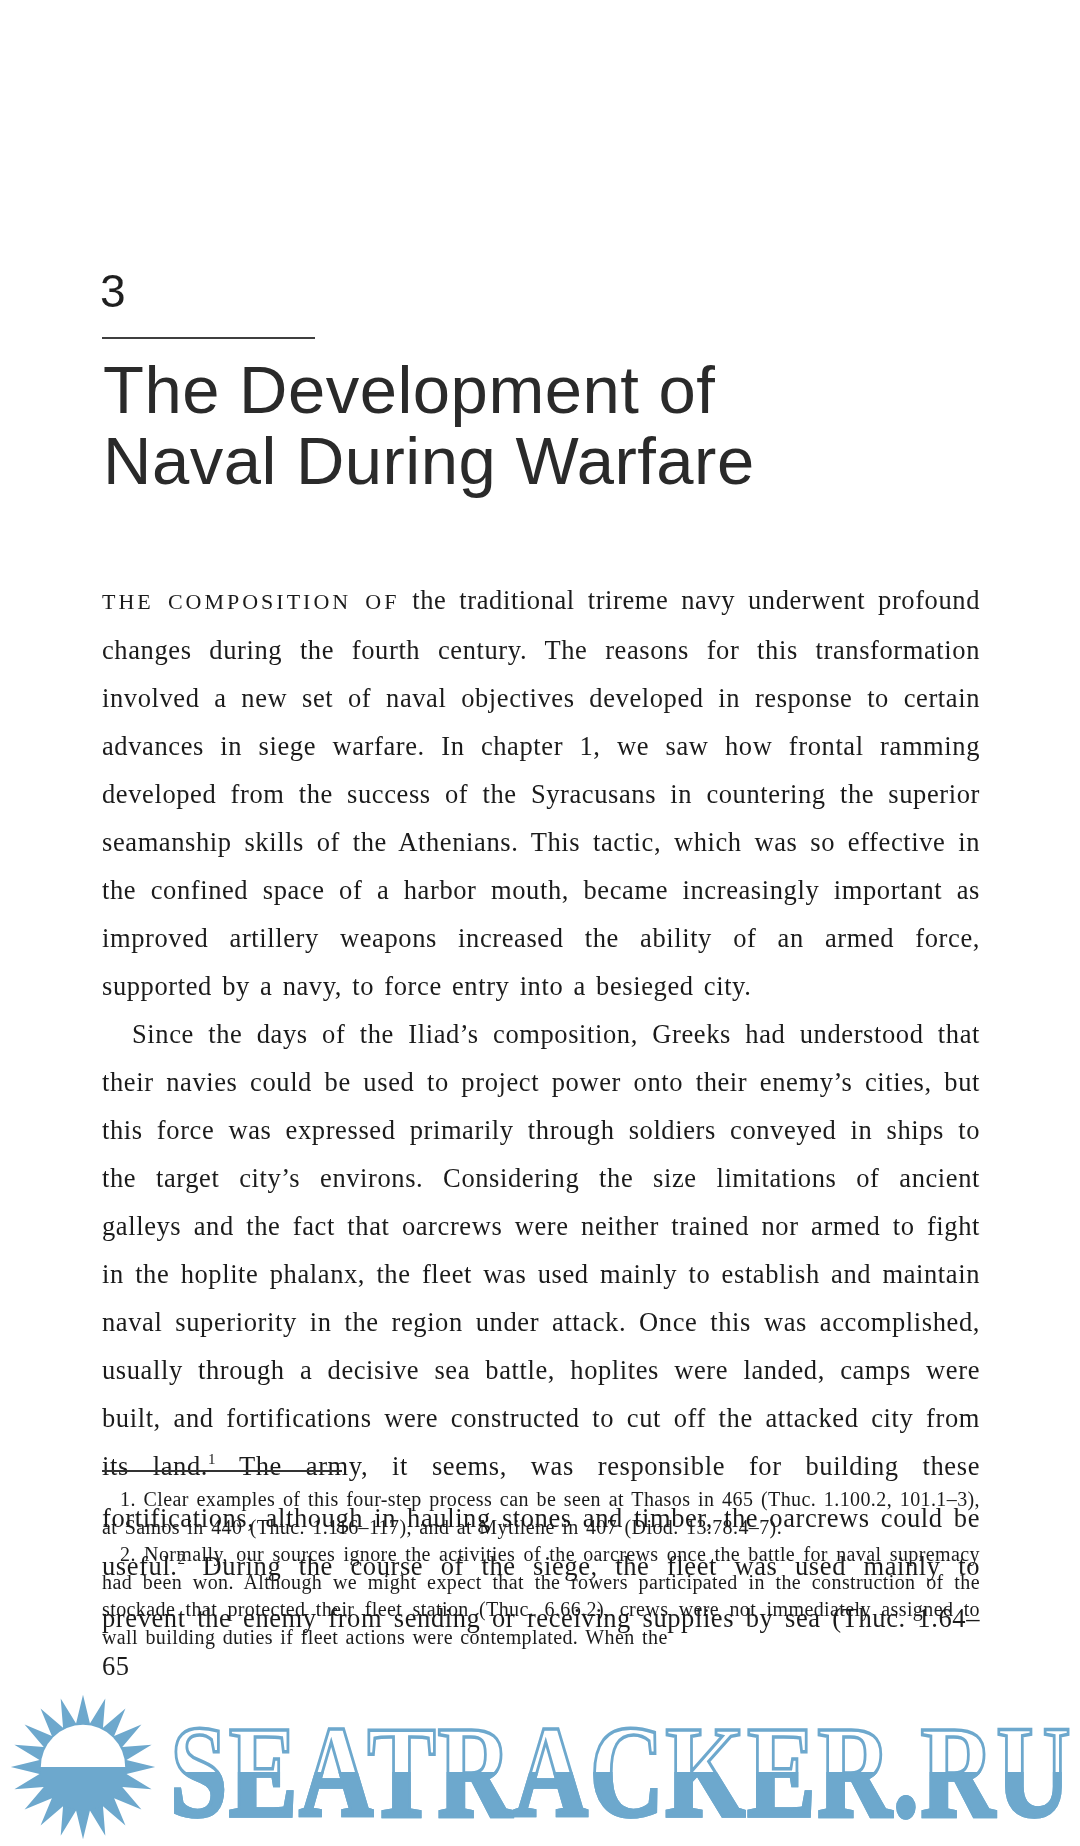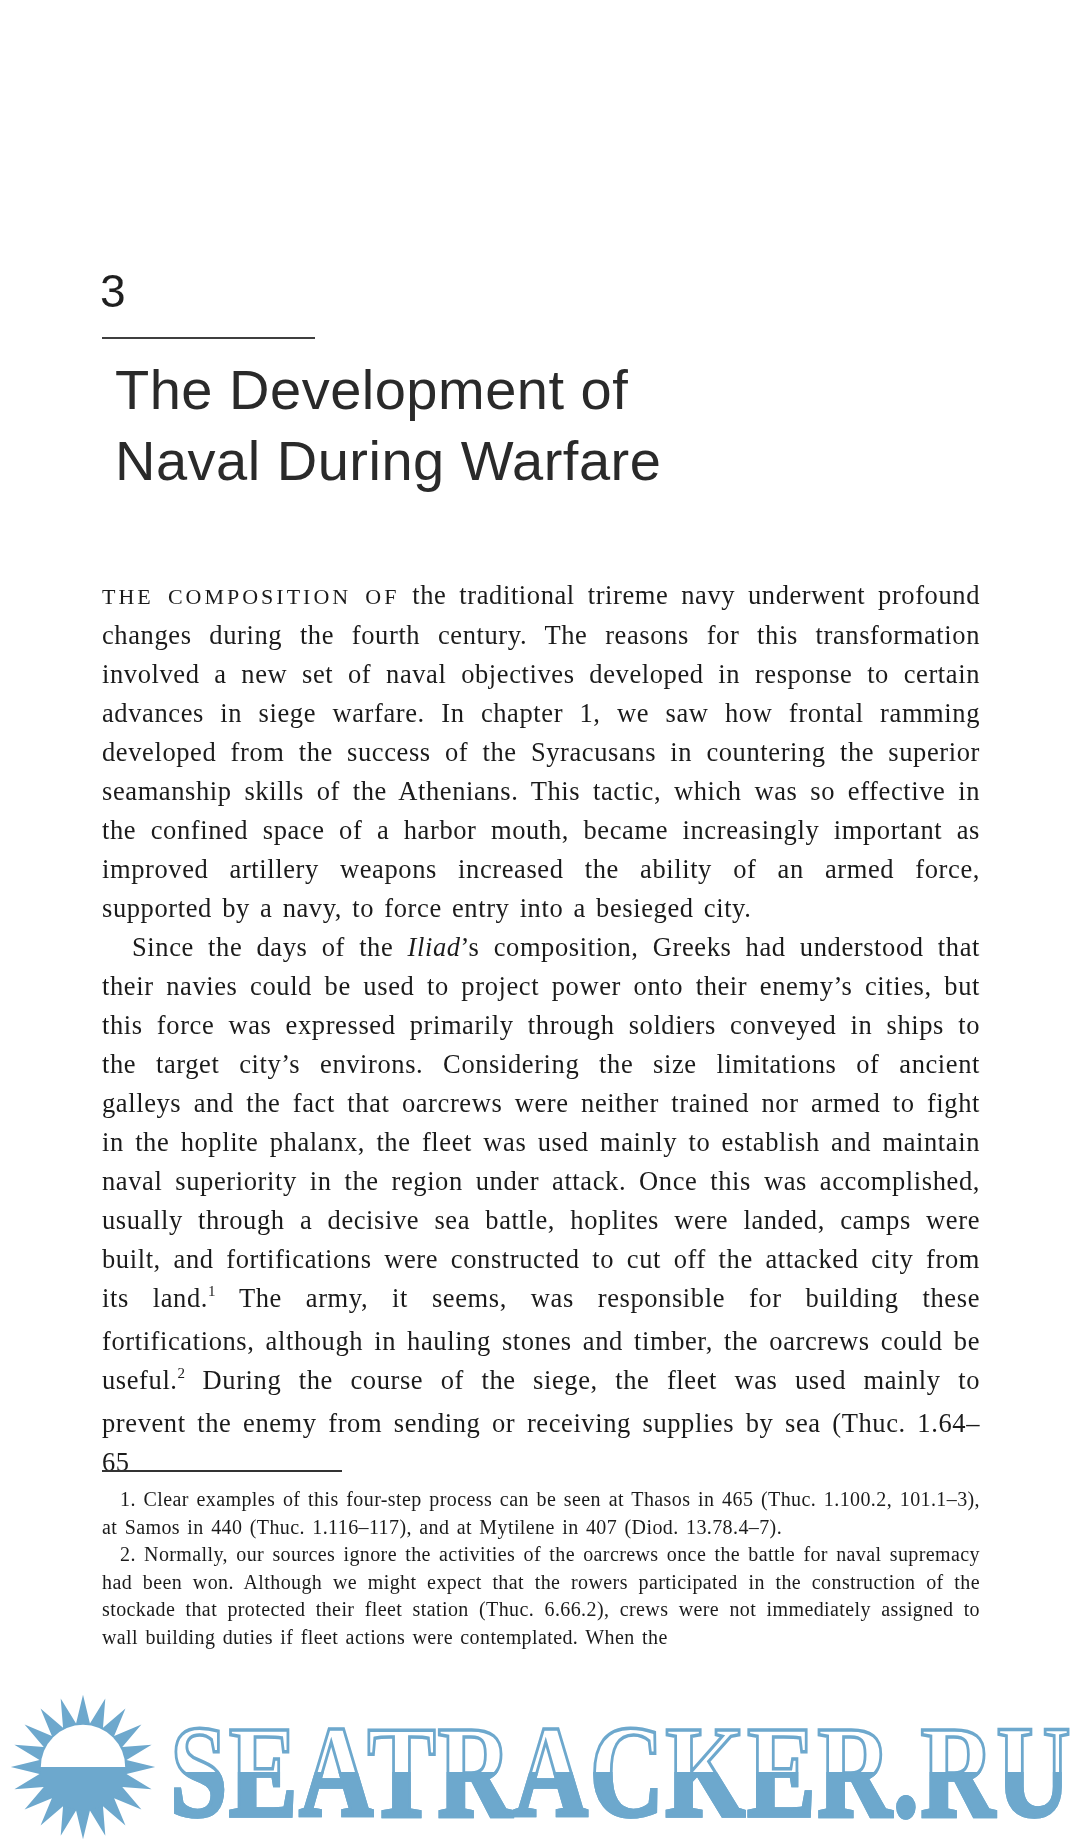--- a/index.html
+++ b/index.html
@@ -20,40 +20,39 @@
     color: #1f1f1f;
   }
   .chapter-rule {
     position: absolute; left: 102px; top: 337px;
     width: 213px; height: 2px; background: #3f3f3f;
   }
   .chapter-title {
     position: absolute; left: 103px; top: 354px;
     font-family: "Liberation Sans", sans-serif;
     font-weight: 300;
-    font-size: 56px; line-height: 71px;
+    font-size: 67px; line-height: 71px;
     letter-spacing: 0.5px;
     color: #2a2a2a;
-    margin-left: 12px;
   }
 
   .body-text {
     position: absolute; left: 102px; top: 576px;
     width: 878px;
-    font-size: 26.5px; line-height: 39px;
+    font-size: 26.5px; line-height: 48px;
     letter-spacing: 0.6px; word-spacing: 3px;
     color: #1b1b1b;
     text-align: justify;
   }
   .body-text p { margin: 0; }
   .body-text p.indented { text-indent: 30px; }
   .opener {
     font-size: 22px; letter-spacing: 3px;
   }
-  .italic { font-style: italic; }
+  .italic { }
   .fnref {
     font-size: 15px;
     position: relative; top: -11px;
     letter-spacing: 0;
   }
 
   .footnote-rule {
     position: absolute; left: 102px; top: 1470px;
     width: 240px; height: 2px; background: #333333;
   }

